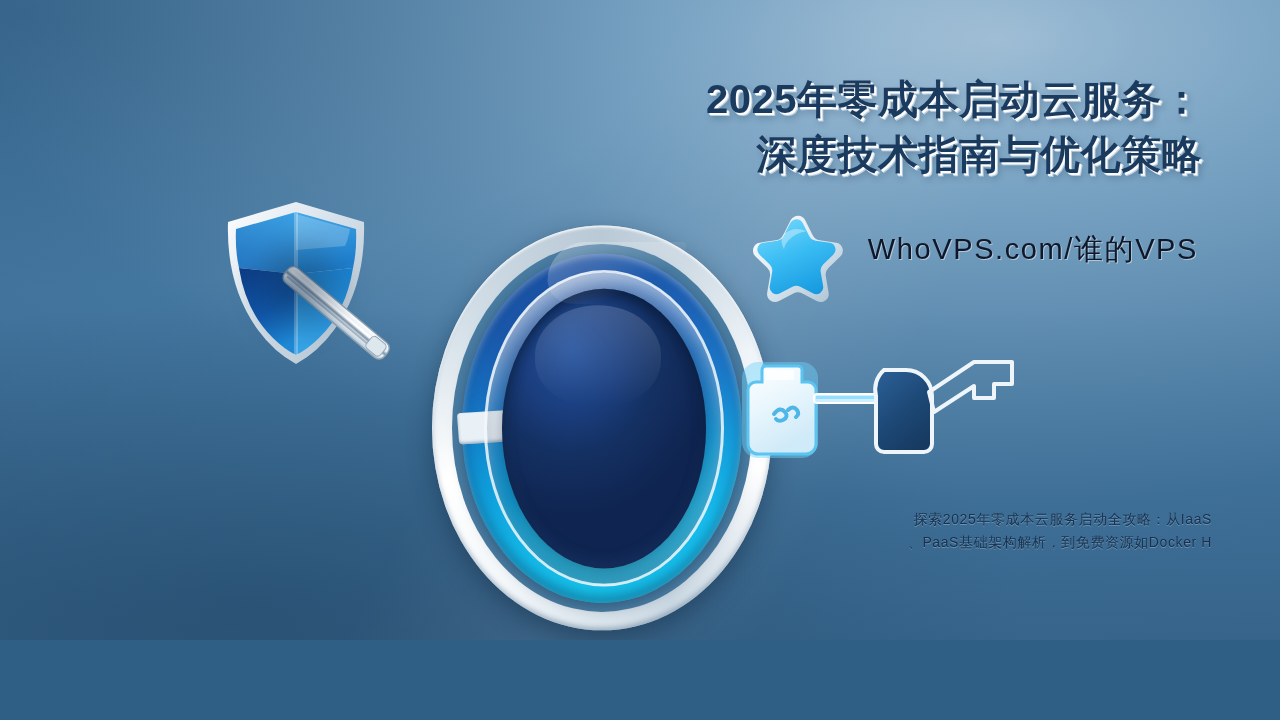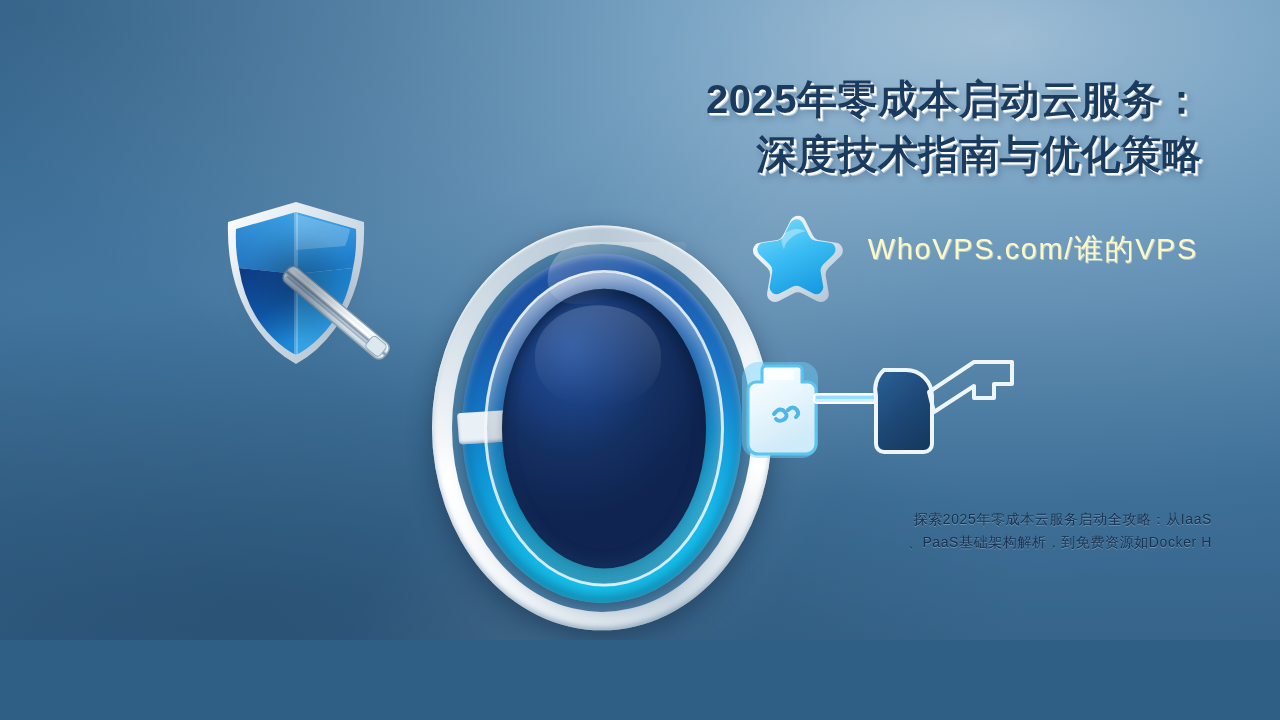--- a/index.html
+++ b/index.html
@@ -224,21 +224,21 @@
       3px 3px 0 rgba(255,255,255,0.55),
       4px 5px 7px rgba(18,44,72,0.30);
     white-space: pre-line;
   }
   .brand {
     position: absolute;
     right: 82px;
     top: 230px;
     font-size: 29px;
     letter-spacing: 1.6px;
-    color: #fef9c3;
+    color: #0f172a;
     text-shadow: 1px 1px 0 rgba(255,255,255,0.45);
   }
   .desc {
     position: absolute;
     left: 812px;
     top: 508px;
     width: 400px;
     text-align: right;
     font-size: 14px;
     line-height: 1.62;

